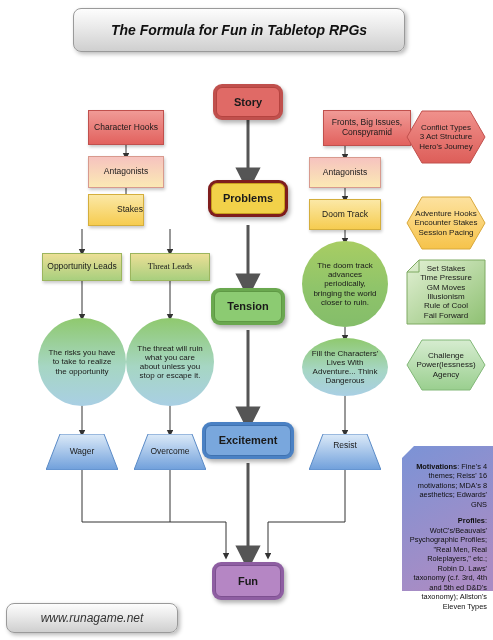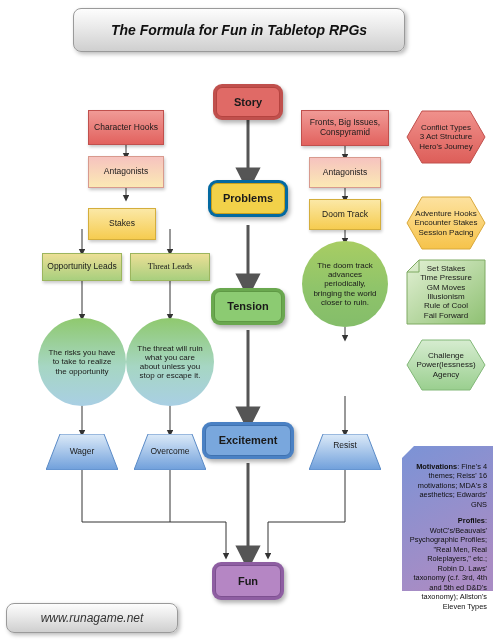--- a/index.html
+++ b/index.html
@@ -10,21 +10,21 @@
   .node span{display:block;line-height:1.15;}
 
   
   .pill{border-radius:9px;font-weight:bold;font-size:11px;
         box-shadow:2px 3px 4px rgba(0,0,0,.30);}
   .pill .inner{position:absolute;left:3px;top:3px;right:3px;bottom:3px;border-radius:6px;
         display:flex;align-items:center;justify-content:center;}
 
   .pill.story{background:#c0504d;}
   .pill.story .inner{background:#e06a66;border:1px solid #b5433f;}
-  .pill.problems{background:#0369a1;}
+  .pill.problems{background:#7f1d1d;}
   .pill.problems .inner{background:#f2d149;border:1px solid #c9a01c;}
   .pill.tension{background:#6aa84f;}
   .pill.tension .inner{background:#8ccb72;border:1px solid #5f9945;}
   .pill.excitement{background:#4a81c4;}
   .pill.excitement .inner{background:#79a7dd;border:1px solid #3f72b0;}
   .pill.fun{background:#8e5ea2;}
   .pill.fun .inner{background:#b586c4;border:1px solid #7d5090;}
 
   
   .rect{font-size:8.5px;box-shadow:1px 2px 3px rgba(0,0,0,.22);}
@@ -150,21 +150,21 @@
   </div>
 
   <div class="node rect r-red" style="left:88px;top:110px;width:76px;height:35px;">
     <span>Character Hooks</span>
   </div>
 
   <div class="node rect r-pinkyellow" style="left:88px;top:156px;width:76px;height:32px;">
     <span>Antagonists</span>
   </div>
 
-  <div class="node rect r-yellow" style="left:88px;top:208px;width:68px;height:32px;">
+  <div class="node rect r-yellow" style="left:88px;top:194px;width:56px;height:32px;justify-content:flex-end;">
     <span>Stakes</span>
   </div>
 
   <div class="node rect r-yellowgreen" style="left:42px;top:253px;width:80px;height:28px;">
     <span>Opportunity Leads</span>
   </div>
 
   <div class="node rect r-yellowgreen" style="left:130px;top:253px;width:80px;height:28px;font-family:Liberation Serif, serif;">
     <span>Threat Leads</span>
   </div>
@@ -190,36 +190,39 @@
     <span class="label">Wager</span>
   </div>
 
   <div class="node trap" style="left:134px;top:434px;width:72px;height:36px;">
     <svg class="shape" viewBox="0 0 72 36" preserveAspectRatio="none">
       <polygon points="14,0 58,0 72,36 0,36" fill="url(#tg1)" stroke="#5a8ac6" stroke-width="1"></polygon>
     </svg>
     <span class="label">Overcome</span>
   </div>
 
-  <div class="node rect r-red" style="left:301px;top:110px;width:88px;height:36px;align-items:center;">
+  <div class="node rect r-red" style="left:323px;top:110px;width:88px;height:36px;align-items:center;">
     <span>Fronts, Big Issues, Conspyramid</span>
   </div>
 
   <div class="node rect r-pinkyellow" style="left:309px;top:157px;width:72px;height:31px;">
     <span>Antagonists</span>
   </div>
 
   <div class="node rect r-yellow" style="left:309px;top:199px;width:72px;height:31px;">
     <span>Doom Track</span>
   </div>
 
   <div class="node circ g2" style="left:302px;top:241px;width:86px;height:86px;">
     <span>The doom track advances periodically, bringing the world closer to ruin.</span>
   </div>
 
+  <div class="node circ" style="left:302px;top:338px;width:86px;height:58px;">
+    <span>Fill the Characters' Lives With Adventure... Think Dangerous</span>
+  </div>
 
   <div class="node trap" style="left:309px;top:434px;width:72px;height:23px;">
     <svg class="shape" viewBox="0 0 72 36" preserveAspectRatio="none">
       <polygon points="14,0 58,0 72,36 0,36" fill="url(#tg1)" stroke="#5a8ac6" stroke-width="1"></polygon>
     </svg>
     <span class="label">Resist</span>
   </div>
 
   <div class="hexwrap" style="left:406px;top:110px;width:80px;height:54px;">
     <svg width="80" height="54" viewBox="0 0 80 54">

